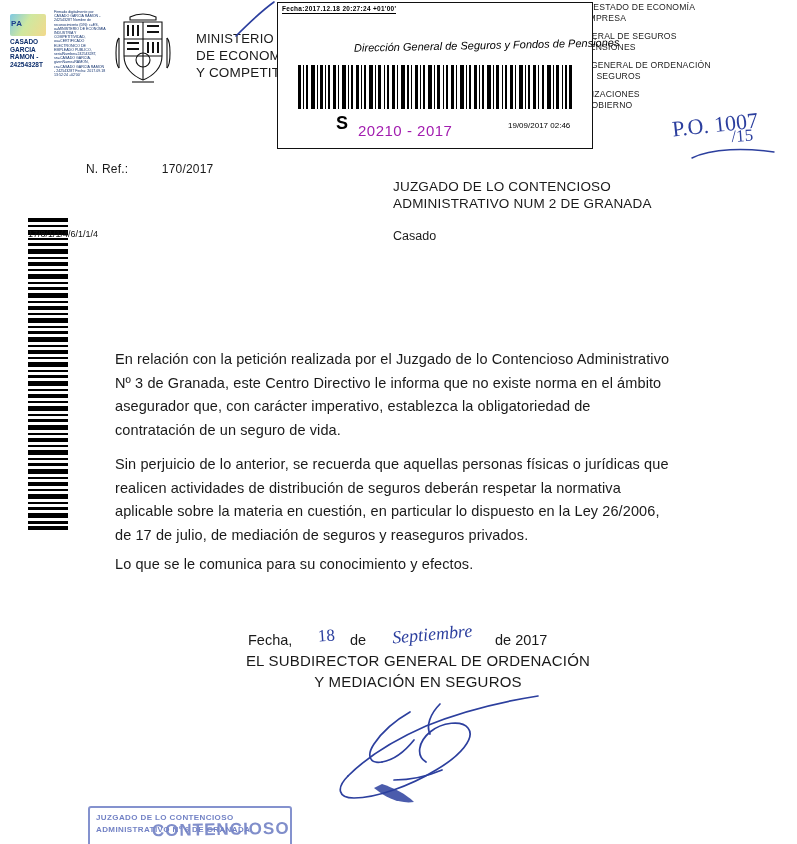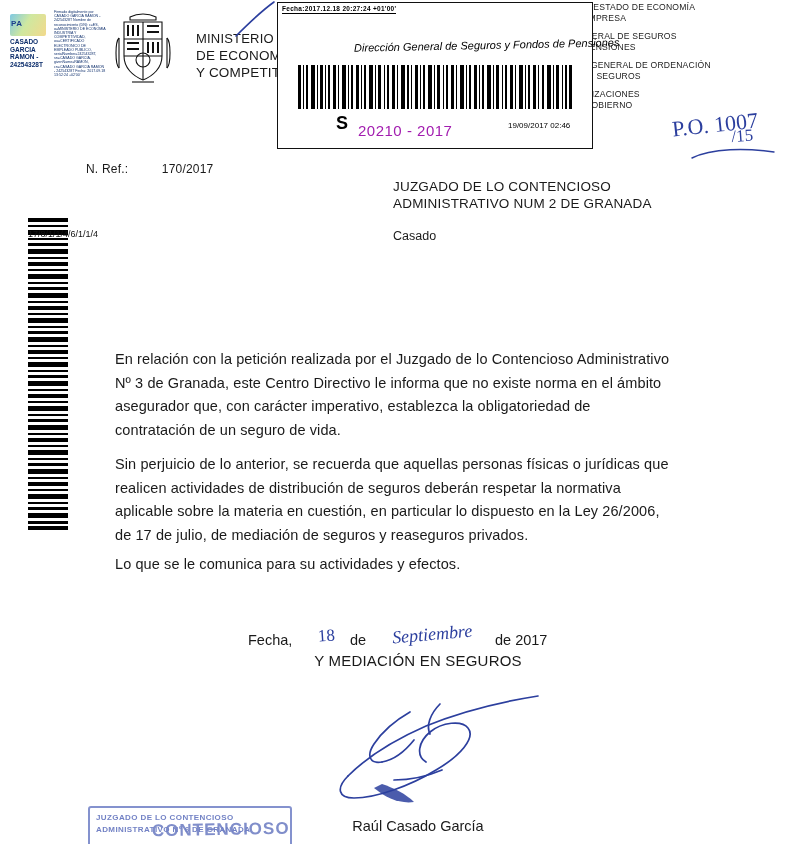--- a/index.html
+++ b/index.html
@@ -541,47 +541,47 @@
     <div class="vbar" style="top:284px;height:2px"></div>
     <div class="vbar" style="top:289px;height:3px"></div>
     <div class="vbar" style="top:295px;height:5px"></div>
     <div class="vbar" style="top:303px;height:3px"></div>
     <div class="vbar" style="top:308px;height:4px"></div>
   </div>
   <div class="abs vbarcode-text">17/8/1/1/4/6/1/1/4</div>
 
   <div class="body-p" id="p1">En relación con la petición realizada por el Juzgado de lo Contencioso Administrativo Nº 3 de Granada, este Centro Directivo le informa que no existe norma en el ámbito asegurador que, con carácter imperativo, establezca la obligatoriedad de contratación de un seguro de vida.</div>
   <div class="body-p" id="p2">Sin perjuicio de lo anterior, se recuerda que aquellas personas físicas o jurídicas que realicen actividades de distribución de seguros deberán respetar la normativa aplicable sobre la materia en cuestión, en particular lo dispuesto en la Ley 26/2006, de 17 de julio, de mediación de seguros y reaseguros privados.</div>
-  <div class="body-p" id="p3">Lo que se le comunica para su actividades y efectos.</div>
+  <div class="body-p" id="p3">Lo que se le comunica para su conocimiento y efectos.</div>
 
   <div class="abs closing-city">Fecha,</div>
   <div class="abs hw-day">18</div>
   <div class="abs closing-de">de</div>
   <div class="abs hw-month">Septiembre</div>
   <div class="abs closing-year">de 2017</div>
 
   <div class="abs signer-title">
+    <div>EL SUBDIRECTOR GENERAL DE ORDENACIÓN</div>
     <div>Y MEDIACIÓN EN SEGUROS</div>
   </div>
 
   <div class="abs signature">
     <svg width="260" height="140" viewBox="0 0 260 140">
       <g stroke="#2c3f9e" fill="none" stroke-width="1.7" stroke-linecap="round">
         <path d="M248 20 C210 26 170 36 136 50 C104 64 76 82 58 100"></path>
         <path d="M58 100 C46 112 48 122 64 122 C86 122 120 110 146 94 C170 80 186 62 178 52 C172 44 152 46 140 56 C128 66 126 80 136 86"></path>
         <path d="M120 36 C106 44 92 56 84 68 C76 80 80 88 92 86"></path>
         <path d="M92 86 C104 84 116 74 124 64"></path>
         <path d="M150 28 C140 38 136 50 140 58"></path>
         <path d="M104 104 C120 104 138 100 152 94"></path>
       </g>
       <path d="M84 112 C96 122 110 128 124 126 C116 118 104 112 92 108 Z" fill="#2c3f9e" opacity=".85"></path>
     </svg>
   </div>
 
-  <div class="abs signer-name">Raúl Casado García</div>
 
   <div class="abs court-stamp">
     <div class="cs-line cs1">JUZGADO DE LO CONTENCIOSO</div>
     <div class="cs-line cs2">ADMINISTRATIVO Nº 6 DE GRANADA</div>
     <div class="cs-big">CONTENCIOSO</div>
   </div>
 
 </div>
 
 </body></html>

